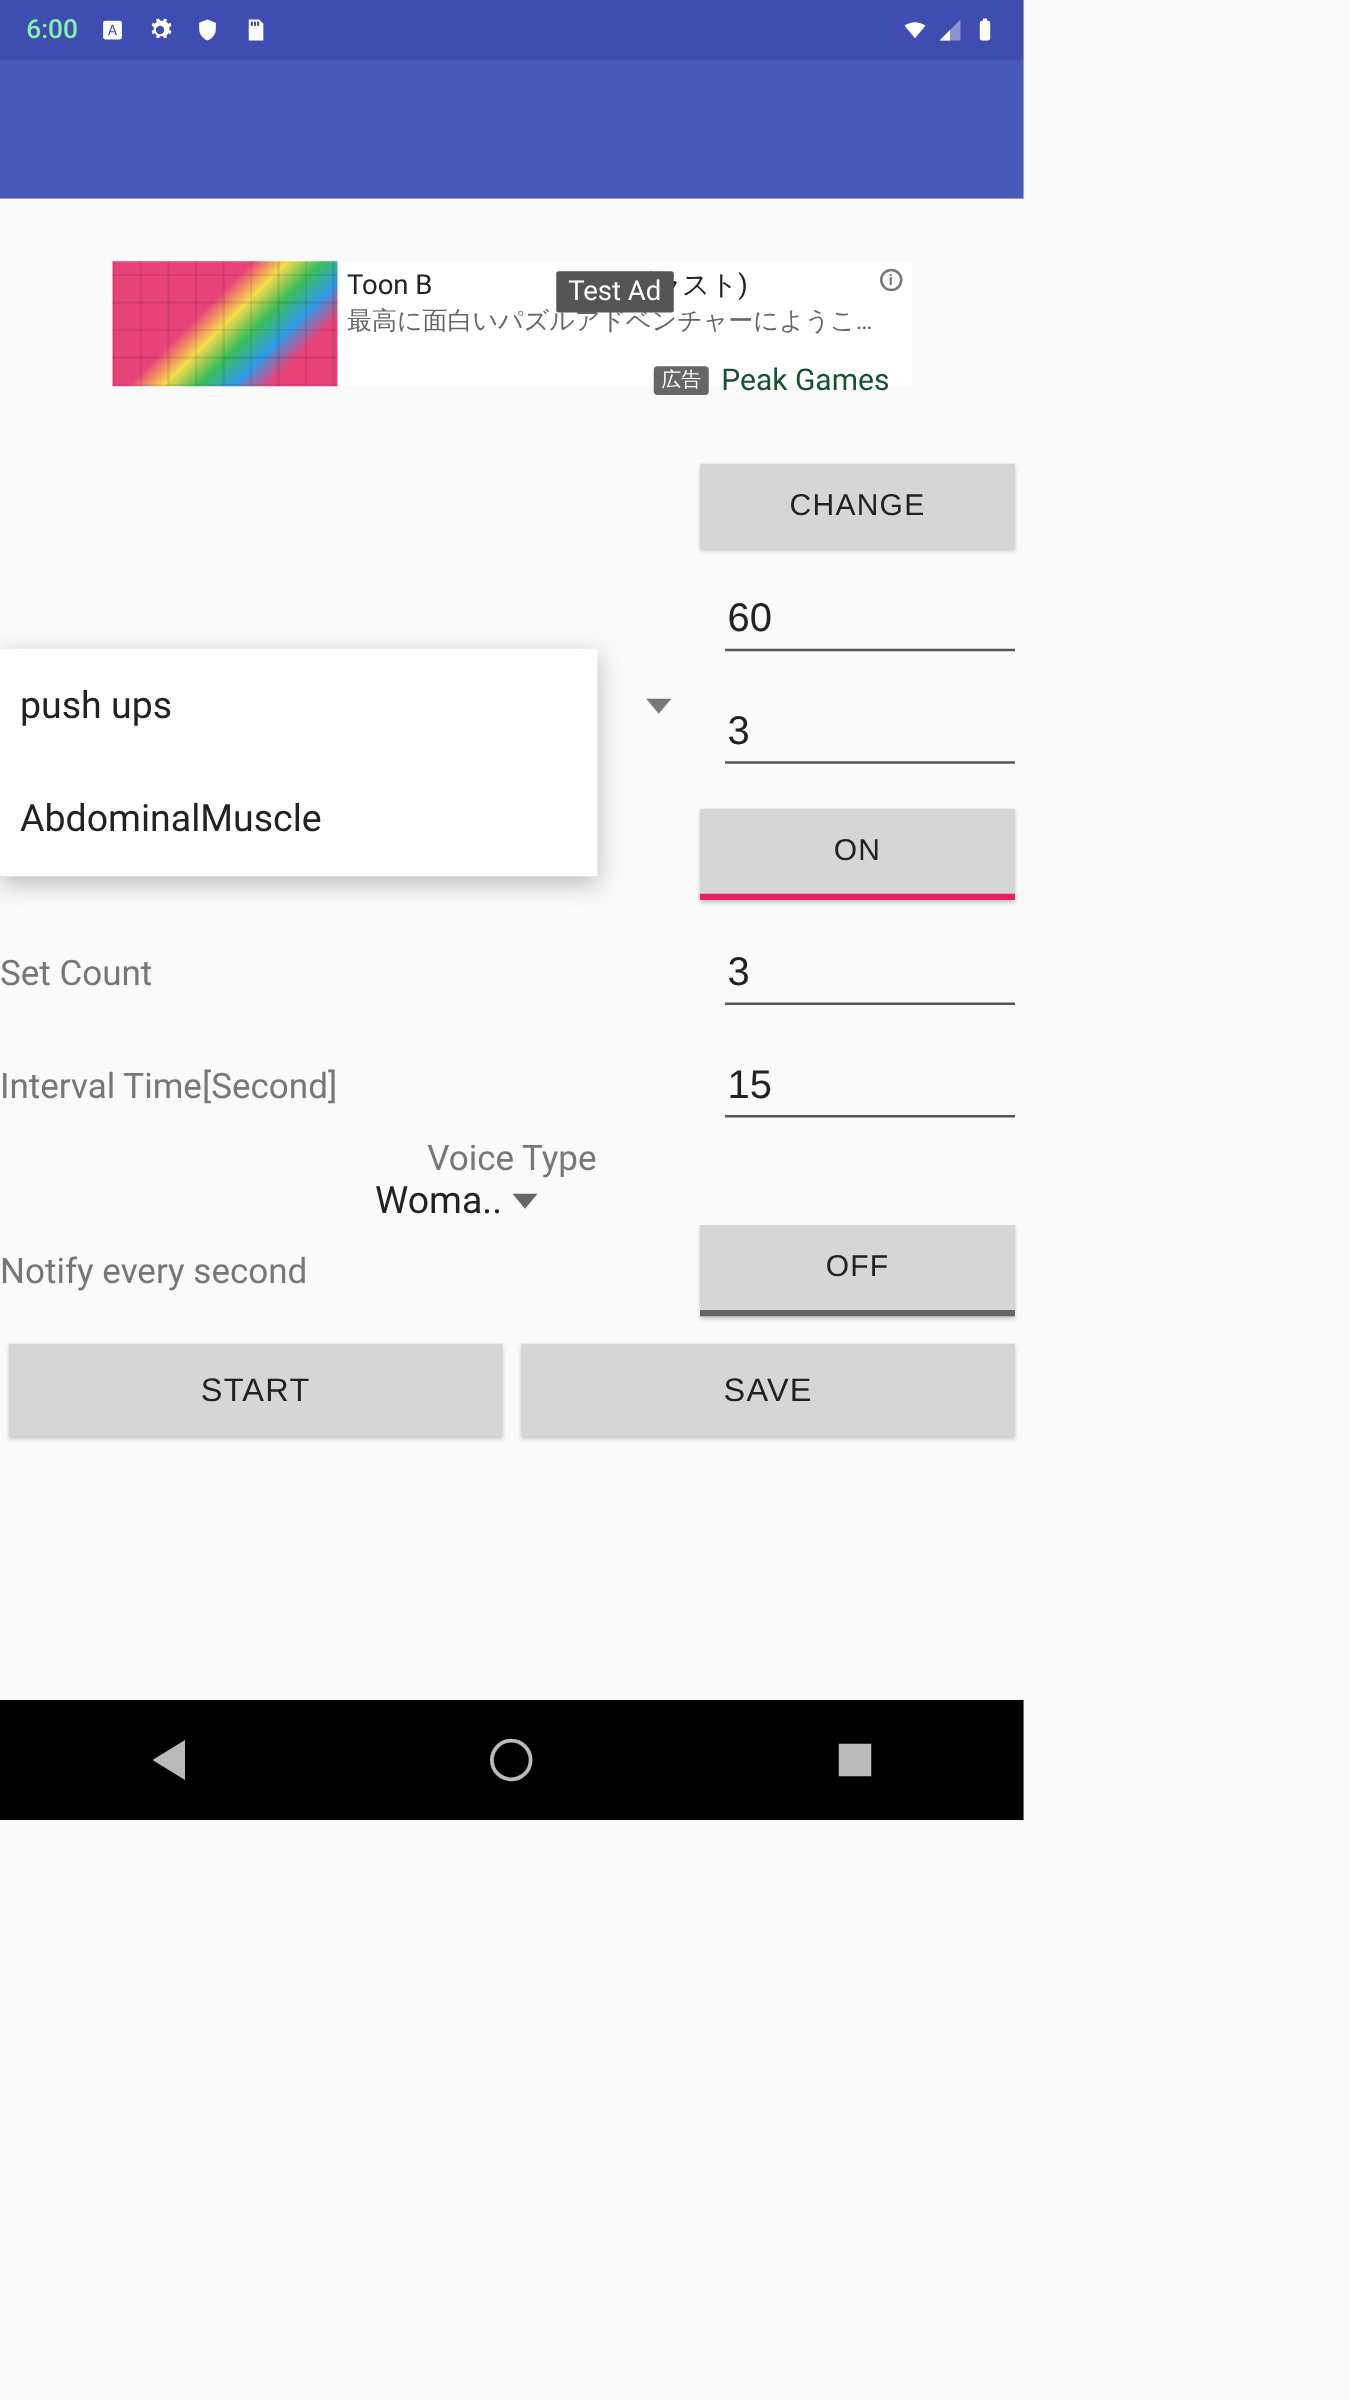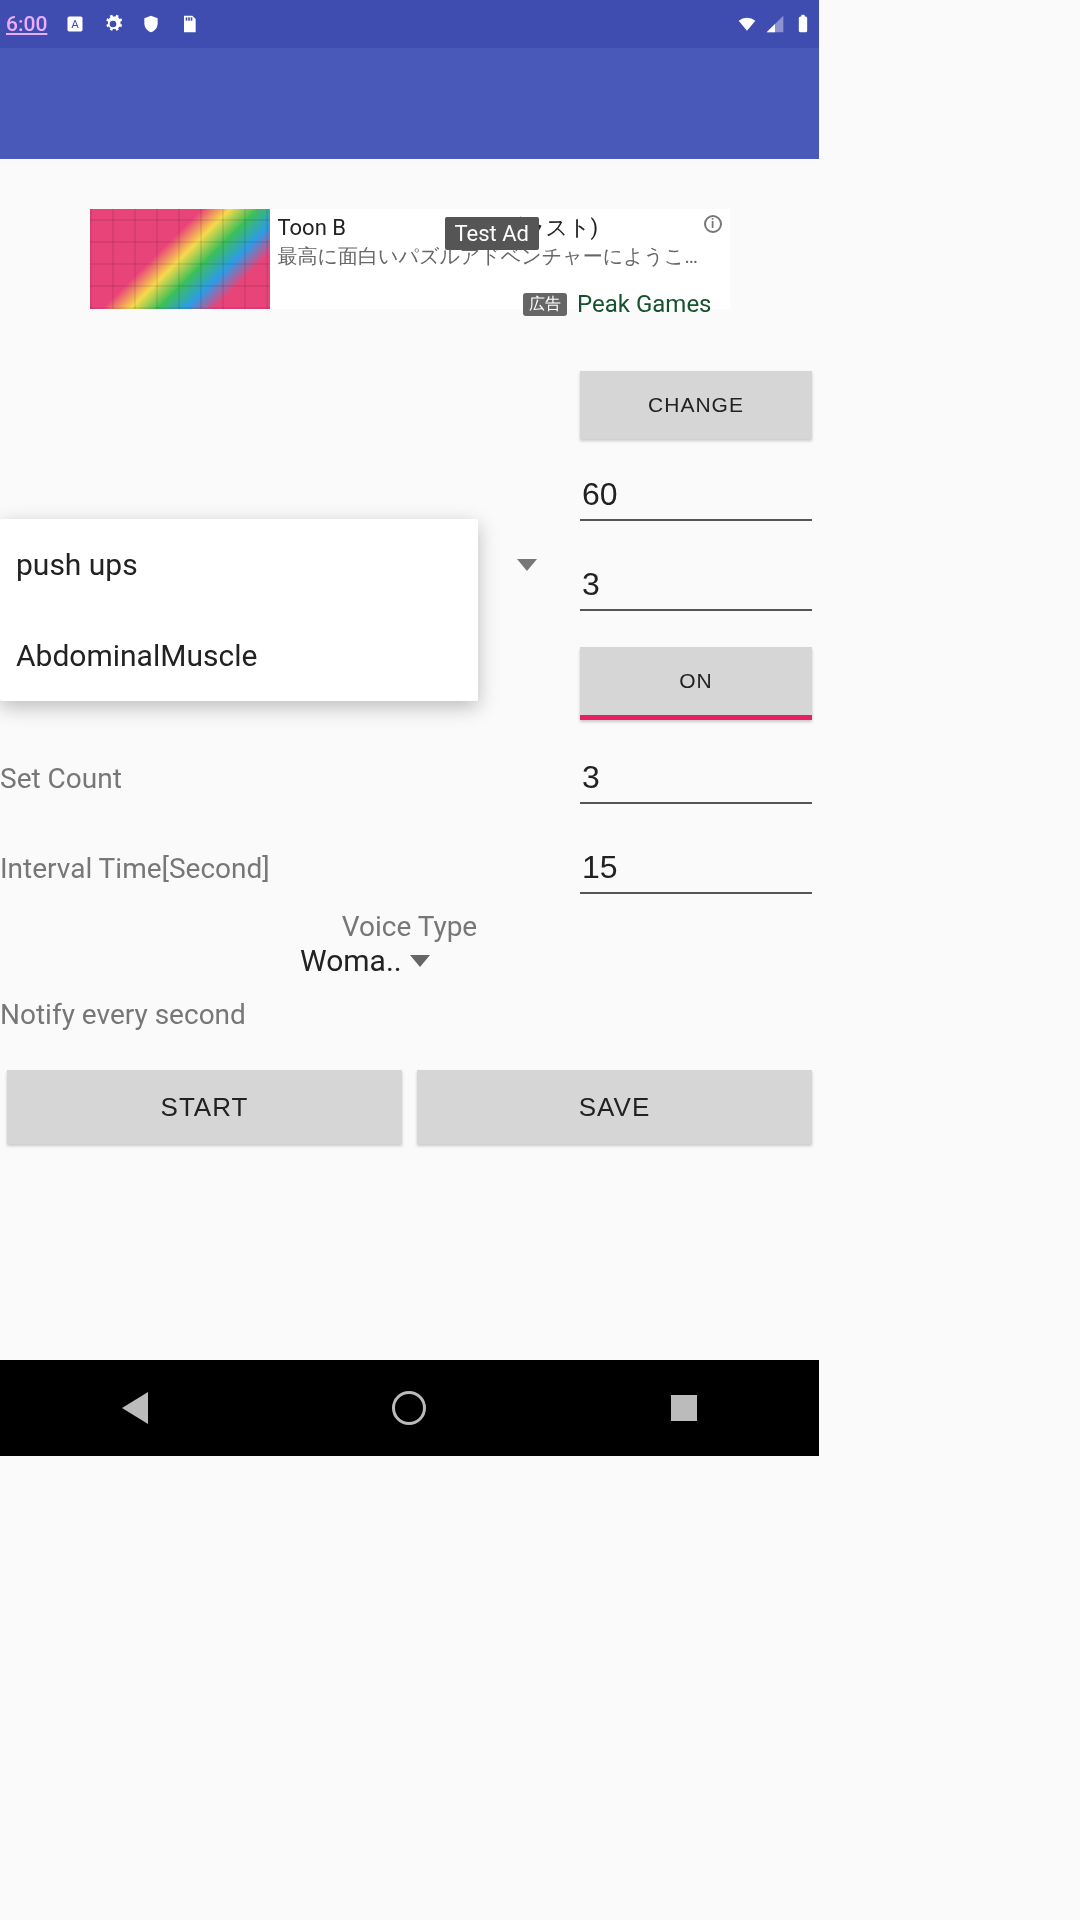--- a/index.html
+++ b/index.html
@@ -11,23 +11,22 @@
       overflow: hidden;
       position: relative;
     }
     
     .status-bar {
       height: 48px;
       background: #3f4db0;
       display: flex;
       justify-content: space-between;
       align-items: center;
-      padding: 0 6px;
-      color: #f0abfc;
-      text-decoration: underline;
+      padding: 0 21px;
+      color: #86efac;
     }
     .status-left { display: flex; align-items: center; gap: 18px; }
     .status-right { display: flex; align-items: center; gap: 8px; }
     .clock { font-size: 21px; font-weight: 500; }
     .status-icon { width: 20px; height: 20px; fill: #fff; }
     
     .app-bar {
       height: 111px;
       background: #4859ba;
     }
@@ -98,25 +97,25 @@
       font-size: 28px;
       color: #777;
       padding-left: 0;
     }
     .label.indented { }
     .value-cell {
       width: 232px;
       margin-right: 7px;
     }
     .btn {
-      width: 232px;
+      width: 252px;
       height: 68px;
       background: #d6d6d6;
       border: none;
-      font-size: 21px;
+      font-size: 24px;
       font-weight: 500;
       color: #222;
       letter-spacing: 1px;
       margin-right: 7px;
       box-shadow: 0 2px 3px rgba(0,0,0,0.2);
     }
     .btn.on { border-bottom: 5px solid #e91e63; height: 73px; }
     .btn.off { border-bottom: 5px solid #666; height: 73px; }
     .input-underline {
       width: 232px;
@@ -282,20 +281,21 @@
     <div class="row" style="margin-top:8px;flex-direction:column;">
       <div class="label">Voice Type</div>
       <div class="select-row">
         <span class="select-text">Woma..</span>
         <span class="chevron"></span>
       </div>
     </div>
 
     <div class="row" style="margin-top:2px;">
       <div class="label">Notify every second</div>
+      <button class="btn off">OFF</button>
     </div>
 
     <div class="actions">
       <button class="btn wide2" style="margin:0;">START</button>
       <button class="btn wide1" style="margin:0;">SAVE</button>
     </div>
 
   </div>
 
   <div class="dropdown">

